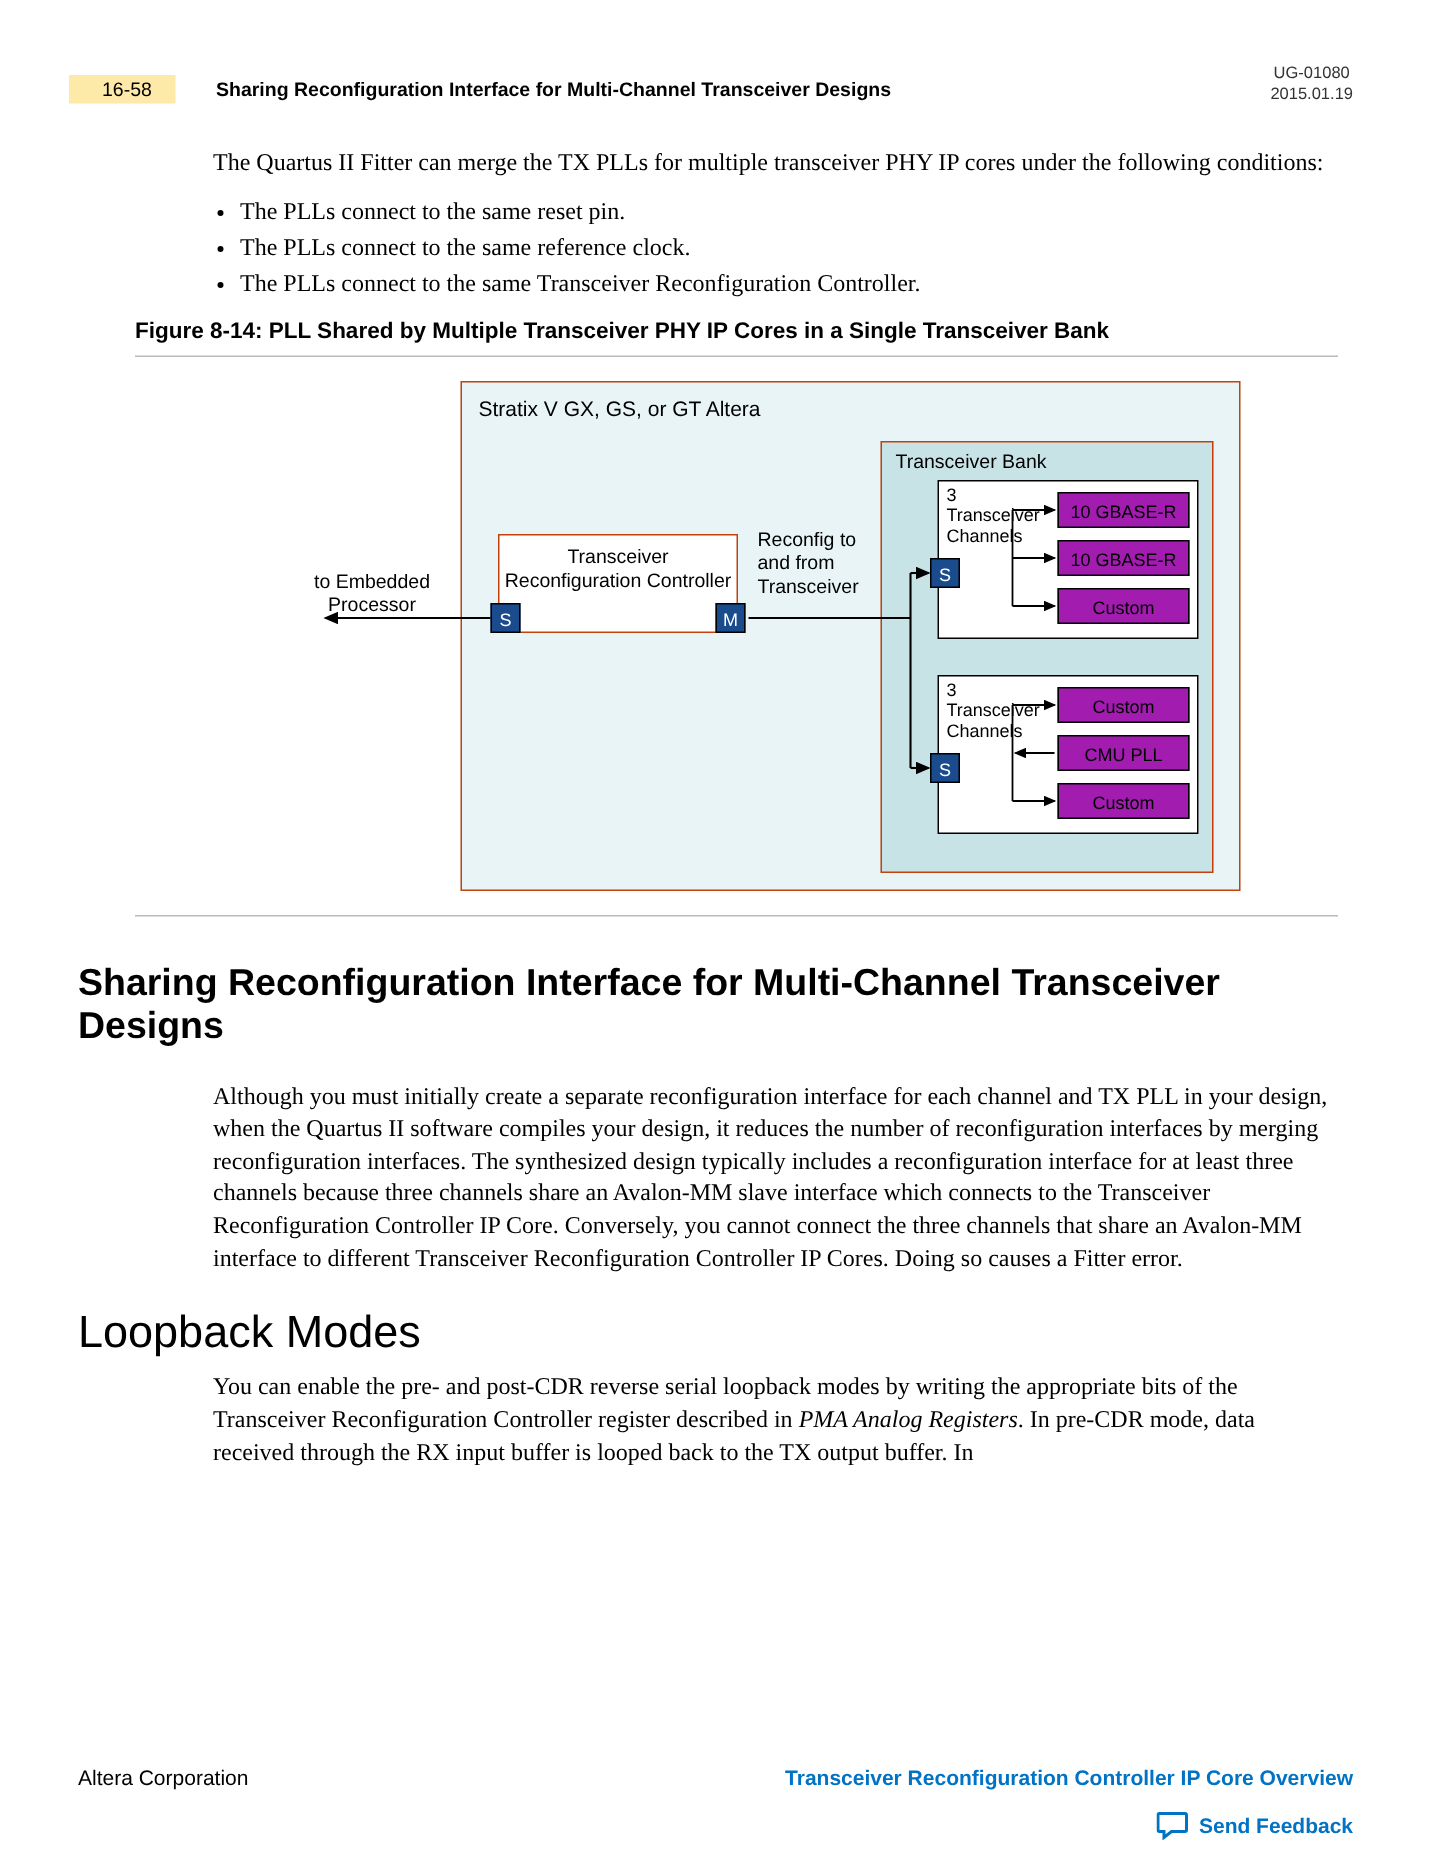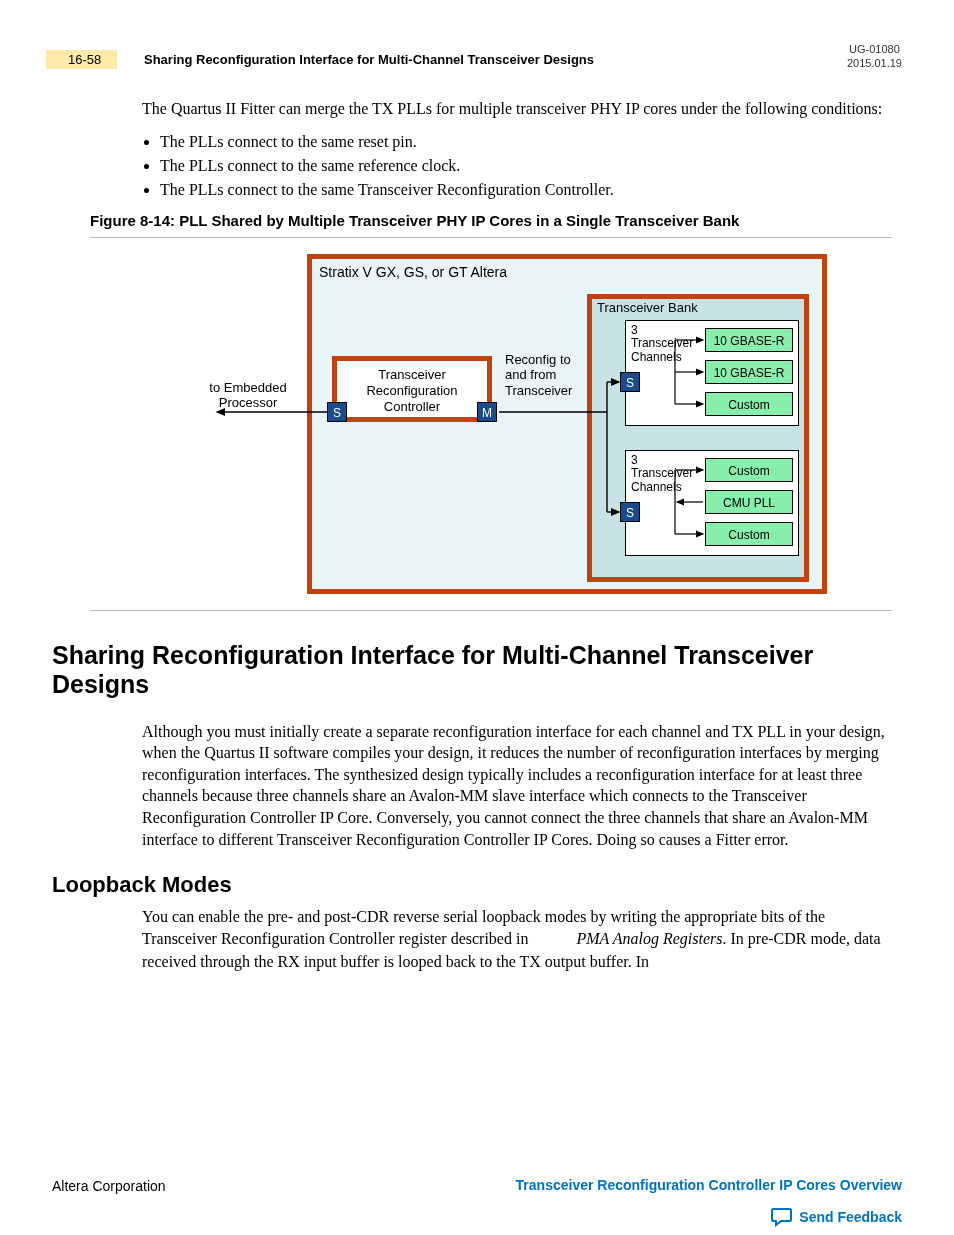--- a/index.html
+++ b/index.html
@@ -22,47 +22,47 @@
   .header-title { position: absolute; left: 92px; top: 4px; font-weight: 700; font-size: 13px; }
   .header-meta { position: absolute; right: 0; top: -6px; text-align: center; font-size: 11px; line-height: 1.3; color: #333; }
   .content { margin-left: 90px; margin-right: 10px; }
   .para { font-size: 16px; line-height: 1.35; margin-bottom: 10px; }
   ul.bullets { margin-left: 18px; margin-bottom: 10px; }
   ul.bullets li { font-size: 16px; line-height: 1.5; }
   .fig-caption { font-weight: 700; font-size: 15px; margin: 6px 0 8px -52px; }
   hr.fig-rule { border: none; border-top: 1px solid #bbb; margin: 4px 0 16px -52px; }
 
   .diagram-wrap { position: relative; width: 620px; height: 340px; margin: 0 auto 16px auto; }
-  .box { position: absolute; border: 5px solid #c2410c; background: #fff; }
+  .box { position: absolute; border: 1px solid #c2410c; background: #fff; }
   .device-box { left: 100px; top: 0; width: 520px; height: 340px; background: #e8f4f5; }
   .device-label { position: absolute; left: 112px; top: 10px; font-size: 14px; }
   .trc-box { left: 125px; top: 102px; width: 160px; height: 66px; background: #fff; text-align: center; font-size: 13px; line-height: 1.25; padding-top: 6px; }
   .port { position: absolute; width: 20px; height: 20px; background: #1a4b8c; color: #fff; font-size: 12px; text-align: center; line-height: 20px; border: 1px solid #000; }
   .port-s1 { left: 120px; top: 148px; }
   .port-m  { left: 270px; top: 148px; }
   .reconfig-label { position: absolute; left: 298px; top: 98px; width: 80px; font-size: 13px; text-align: left; line-height: 1.2; }
   .embedded-label { position: absolute; left: 0; top: 126px; width: 82px; font-size: 13px; text-align: center; line-height: 1.2; }
   .bank-box { left: 380px; top: 40px; width: 222px; height: 288px; background: #c8e3e6; }
   .bank-label { position: absolute; left: 390px; top: 46px; font-size: 13px; }
   .ch-box { position: absolute; left: 418px; width: 174px; height: 106px; background: #fff; border: 1px solid #000; }
   .ch1 { top: 66px; } .ch2 { top: 196px; }
   .ch-label { position: absolute; left: 424px; width: 72px; font-size: 12px; line-height: 1.15; }
   .chl1 { top: 70px; } .chl2 { top: 200px; }
   .port-s2 { left: 413px; top: 118px; }
   .port-s3 { left: 413px; top: 248px; }
-  .row { position: absolute; left: 498px; width: 88px; height: 24px; border: 1px solid #000; background: #86efac; font-size: 12px; text-align: center; line-height: 24px; }
+  .row { position: absolute; left: 498px; width: 88px; height: 24px; border: 1px solid #000; background: #a21caf; font-size: 12px; text-align: center; line-height: 24px; }
   .r1 { top: 74px; } .r2 { top: 106px; } .r3 { top: 138px; }
   .r4 { top: 204px; } .r5 { top: 236px; } .r6 { top: 268px; }
 
   svg.arrows { position: absolute; left: 0; top: 0; width: 620px; height: 340px; pointer-events: none; }
 
   h1.section { font-family: "Myriad Pro","Segoe UI",Arial,sans-serif; font-weight: 700; font-size: 25px; margin: 30px 0 22px 0; }
-  h2.section { font-family: "Myriad Pro","Segoe UI",Arial,sans-serif; font-weight: 700; font-size: 22px; margin: 22px 0 8px 0; }
+  h2.section { font-family: "Myriad Pro","Segoe UI",Arial,sans-serif; font-weight: 400; font-size: 30px; margin: 22px 0 8px 0; }
   .mono { font-family: "Courier New", monospace; }
-  .italic { font-style: italic; margin-left: 44px; }
+  .italic { font-style: italic; }
 
   .footer { position: absolute; left: 52px; right: 52px; bottom: 40px; }
   .footer-left { font-weight: 400; font-size: 14px; }
   .footer-right { position: absolute; right: 0; top: 0; color: #0073c4; font-weight: 700; font-size: 14px; }
   .feedback { position: absolute; right: 0; top: 30px; color: #0073c4; font-weight: 700; font-size: 14px; }
   .feedback-icon { display: inline-block; vertical-align: middle; margin-right: 6px; }
 </style>
 </head>
 <body>
 
@@ -149,21 +149,21 @@
 
 <h2 class="section">Loopback Modes</h2>
 <div class="content">
   <p class="para">
     <span>You can enable the pre- and post-CDR reverse serial loopback modes by writing the appropriate bits of the Transceiver Reconfiguration Controller </span><span class="mono"></span><span> register described in </span><span class="italic">PMA Analog Registers</span><span>. In pre-CDR mode, data received through the RX input buffer is looped back to the TX output buffer. In</span>
   </p>
 </div>
 
 <div class="footer sans">
   <span class="footer-left">Altera Corporation</span>
-  <a class="footer-right">Transceiver Reconfiguration Controller IP Cores Overview</a>
+  <a class="footer-right">Transceiver Reconfiguration Controller IP Core Overview</a>
   <a class="feedback">
     <span class="feedback-icon">
       <svg width="22" height="20" viewBox="0 0 22 20">
           <path d="M2 2 h17 a1 1 0 0 1 1 1 v10 a1 1 0 0 1 -1 1 h-9 l-5 4 v-4 h-3 a1 1 0 0 1 -1 -1 v-10 a1 1 0 0 1 1 -1 z" fill="none" stroke="#0073c4" stroke-width="2"></path>
         </svg>
     </span><span>Send Feedback</span>
   </a>
 </div>
 
 </body></html>

